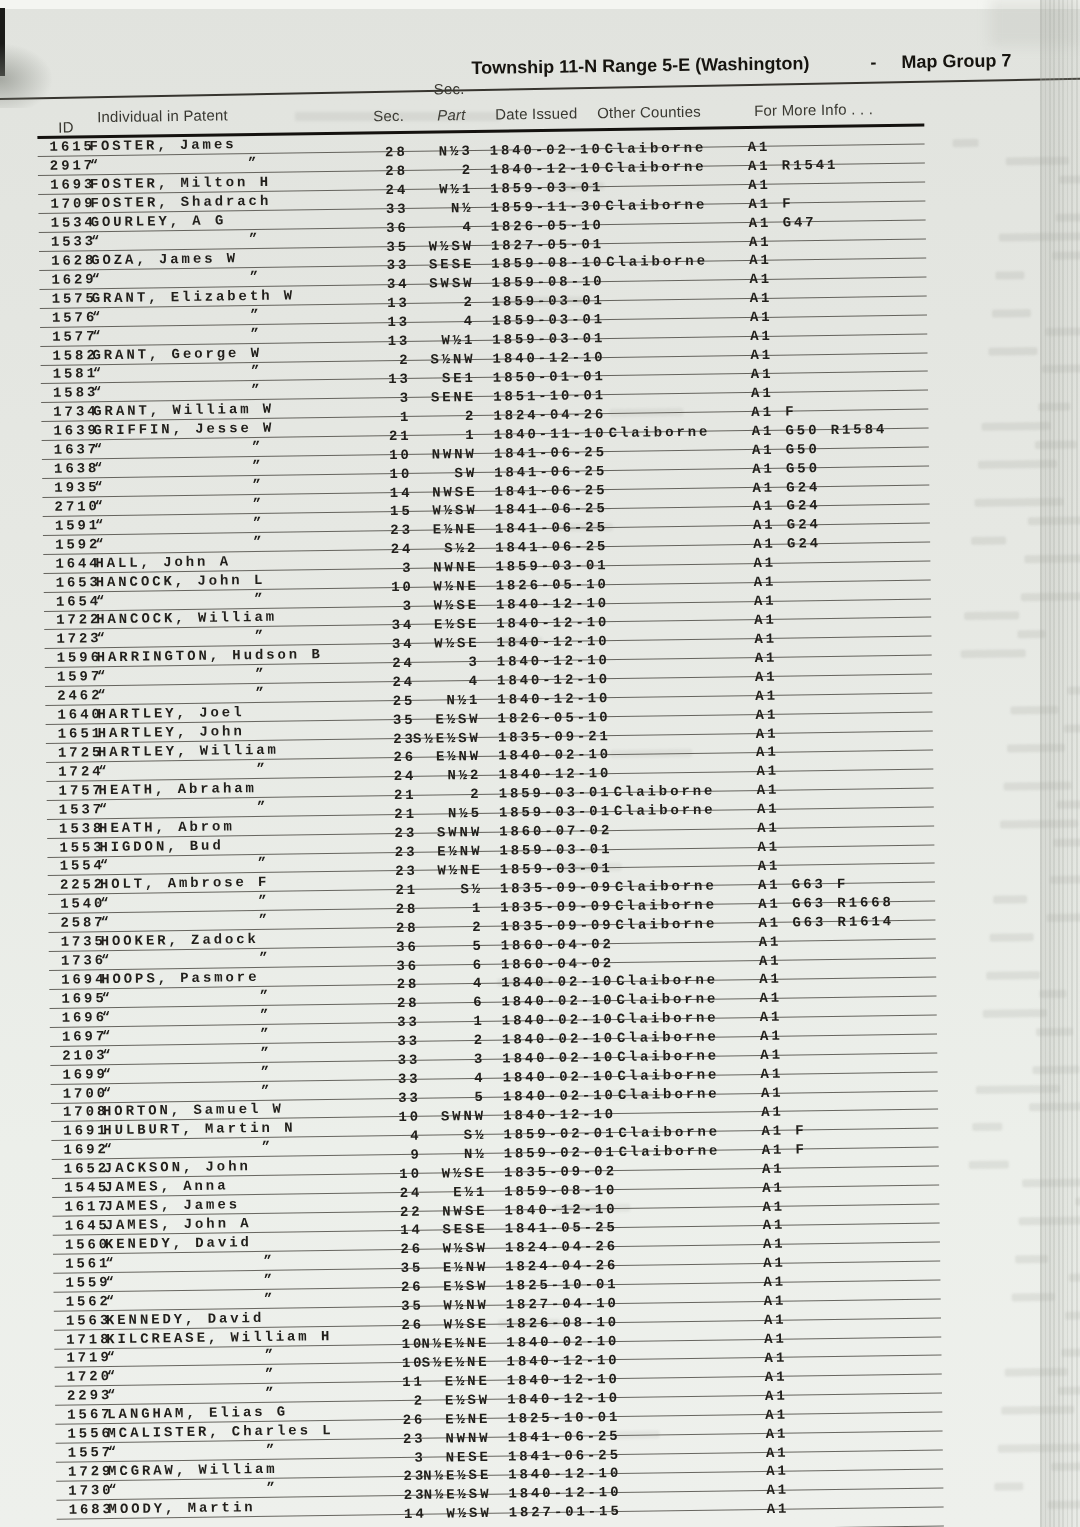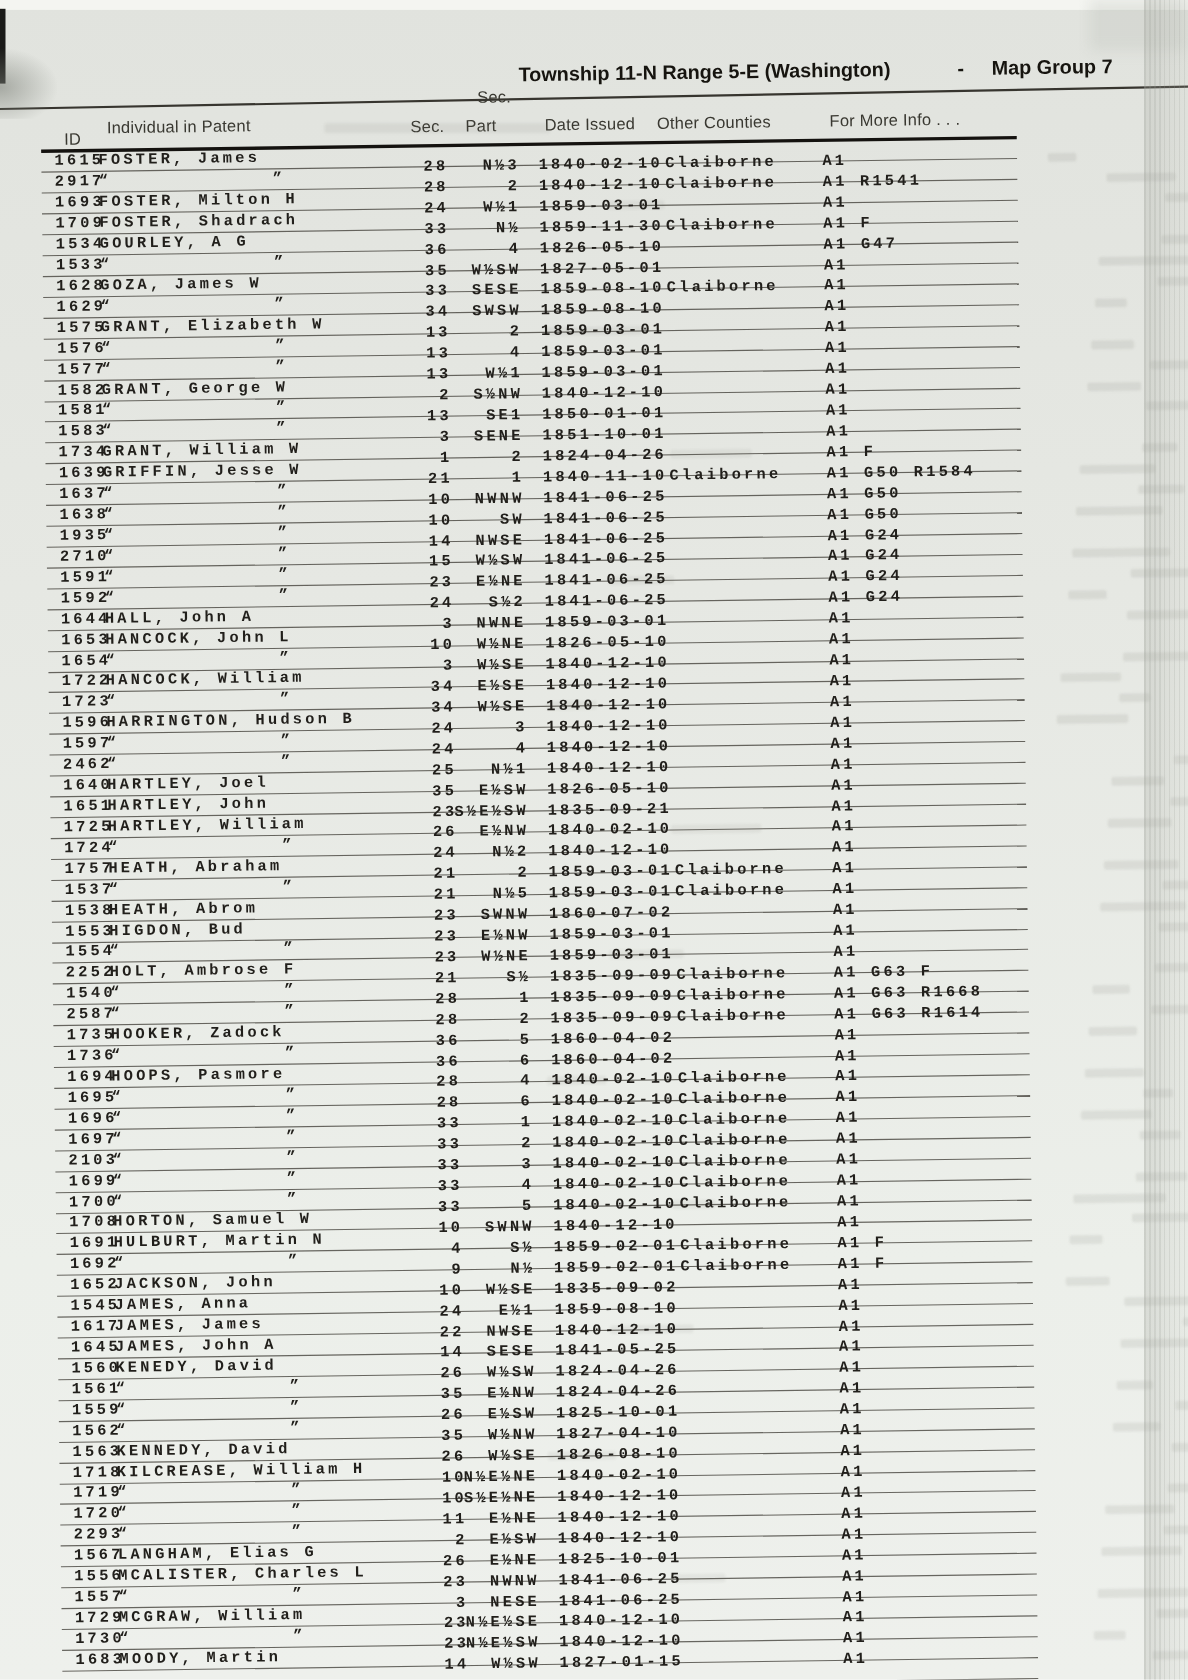--- a/index.html
+++ b/index.html
@@ -29,21 +29,21 @@
   .t-group{left:908px;top:57px;}
 
   .toprule{position:absolute;left:-12px;top:88px;width:1104px;height:2.2px;background:#37352f;
     transform:rotate(-0.28deg);}
 
   .hdr{position:absolute;font:400 15px "Liberation Sans",sans-serif;color:#393831;letter-spacing:.2px;white-space:pre;}
   .h-id{left:64px;top:112px;}
   .h-ind{left:103px;top:102px;}
   .h-sec{left:379px;top:105px;}
   .h-sp1{left:440px;top:79px;}
-  .h-sp2{left:429px;top:105px;}
+  .h-sp2{left:443px;top:105px;font-style:italic;}
   .h-date{left:501px;top:105px;}
   .h-cty{left:603px;top:105px;}
   .h-info{left:760px;top:105px;}
 
   .thickline{position:absolute;left:43px;top:128.5px;width:887px;height:3.4px;background:#14120f;}
 
   .rows{position:absolute;left:43px;top:131.5px;width:887px;}
   .trow{position:relative;height:17.93px;border-bottom:1.4px solid rgba(64,62,55,.78);}
   .cell{position:absolute;font:700 14px "Liberation Mono","DejaVu Sans Mono",monospace;
     letter-spacing:2.9px;color:#211f1b;line-height:1;white-space:pre;z-index:2;}

